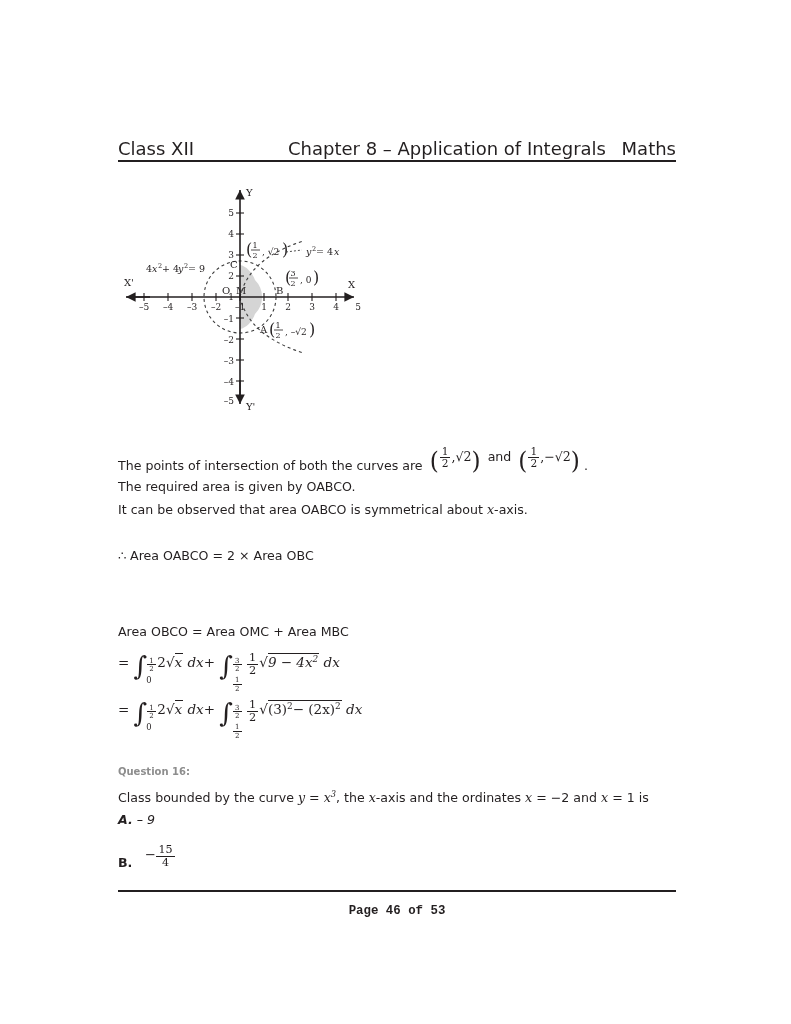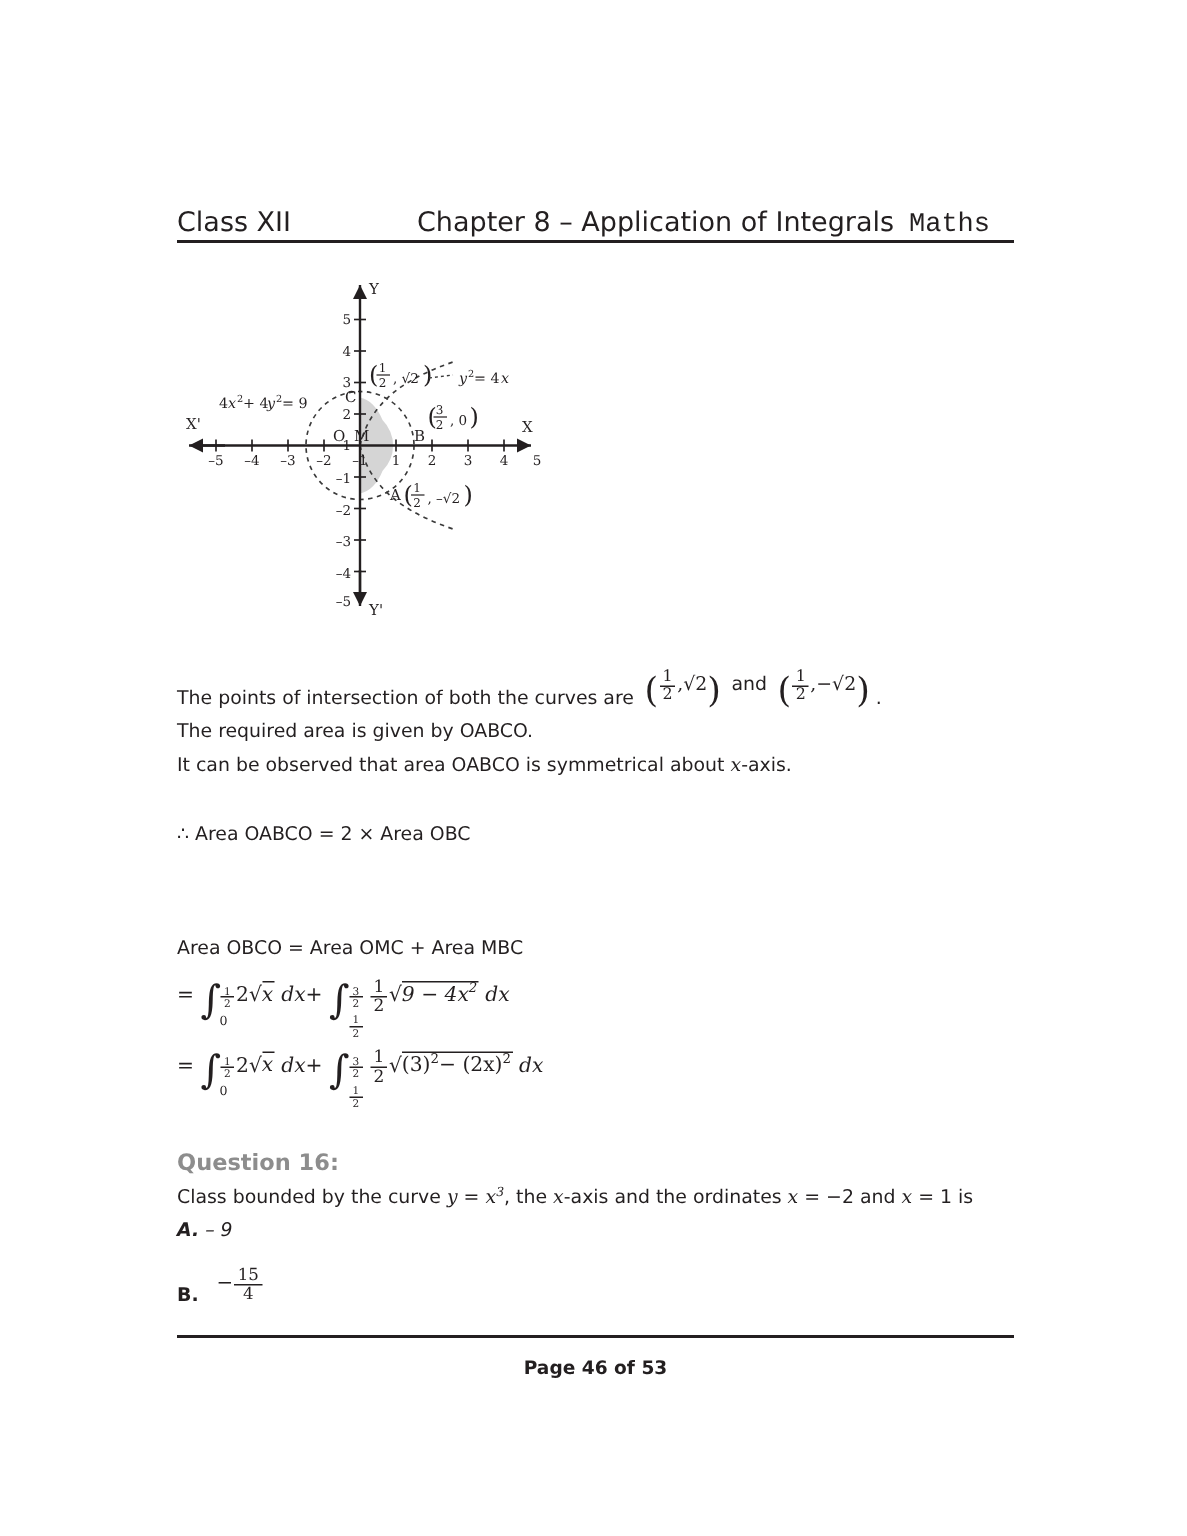--- a/index.html
+++ b/index.html
@@ -26,22 +26,22 @@
     position: absolute;
     left: 118px;
     top: 138px;
     width: 558px;
     display: flex;
     align-items: baseline;
     font-size: 18px;
     color: #231f20;
   }
   .header .h-left { width: 160px; }
-  .header .h-mid  { flex: 1; text-align: left; }
-  .header .h-right { width: 70px; text-align: left; font-family: Liberation Mono, monospace; }
+  .header .h-mid  { flex: 1; text-align: right; }
+  .header .h-right { width: 70px; text-align: right; }
   .header-rule {
     position: absolute;
     left: 118px;
     top: 160px;
     width: 558px;
     height: 1.5px;
     background: #231f20;
   }
 
   
@@ -94,21 +94,21 @@
   }
   .sqrt-s {
     font-family: "DejaVu Serif", serif;
     font-style: normal;
   }
   .ovl { border-top: 1px solid #231f20; padding: 0 1px 0 0; }
 
   .q-label {
     color: #8d8d8d;
     font-weight: bold;
-    font-size: 15px;
+    font-size: 10px;
     text-align: center;
   }
   sup.ex { font-size: 0.66em; vertical-align: super; }
 
   
   .intg {
     display: inline-block;
     position: relative;
     font-family: "DejaVu Serif", serif;
     font-style: normal;
@@ -141,20 +141,21 @@
   }
   .footer-text {
     position: absolute;
     left: 118px;
     top: 904px;
     width: 558px;
     text-align: center;
     font-size: 12.4px;
     font-weight: bold;
     color: #231f20;
+    font-family: Liberation Mono, monospace;
   }
 </style>
 </head>
 <body>
 
 <div class="page">
 
   <div class="header">
     <div class="h-left">Class XII</div>
     <div class="h-mid">Chapter 8 – Application of Integrals</div>

